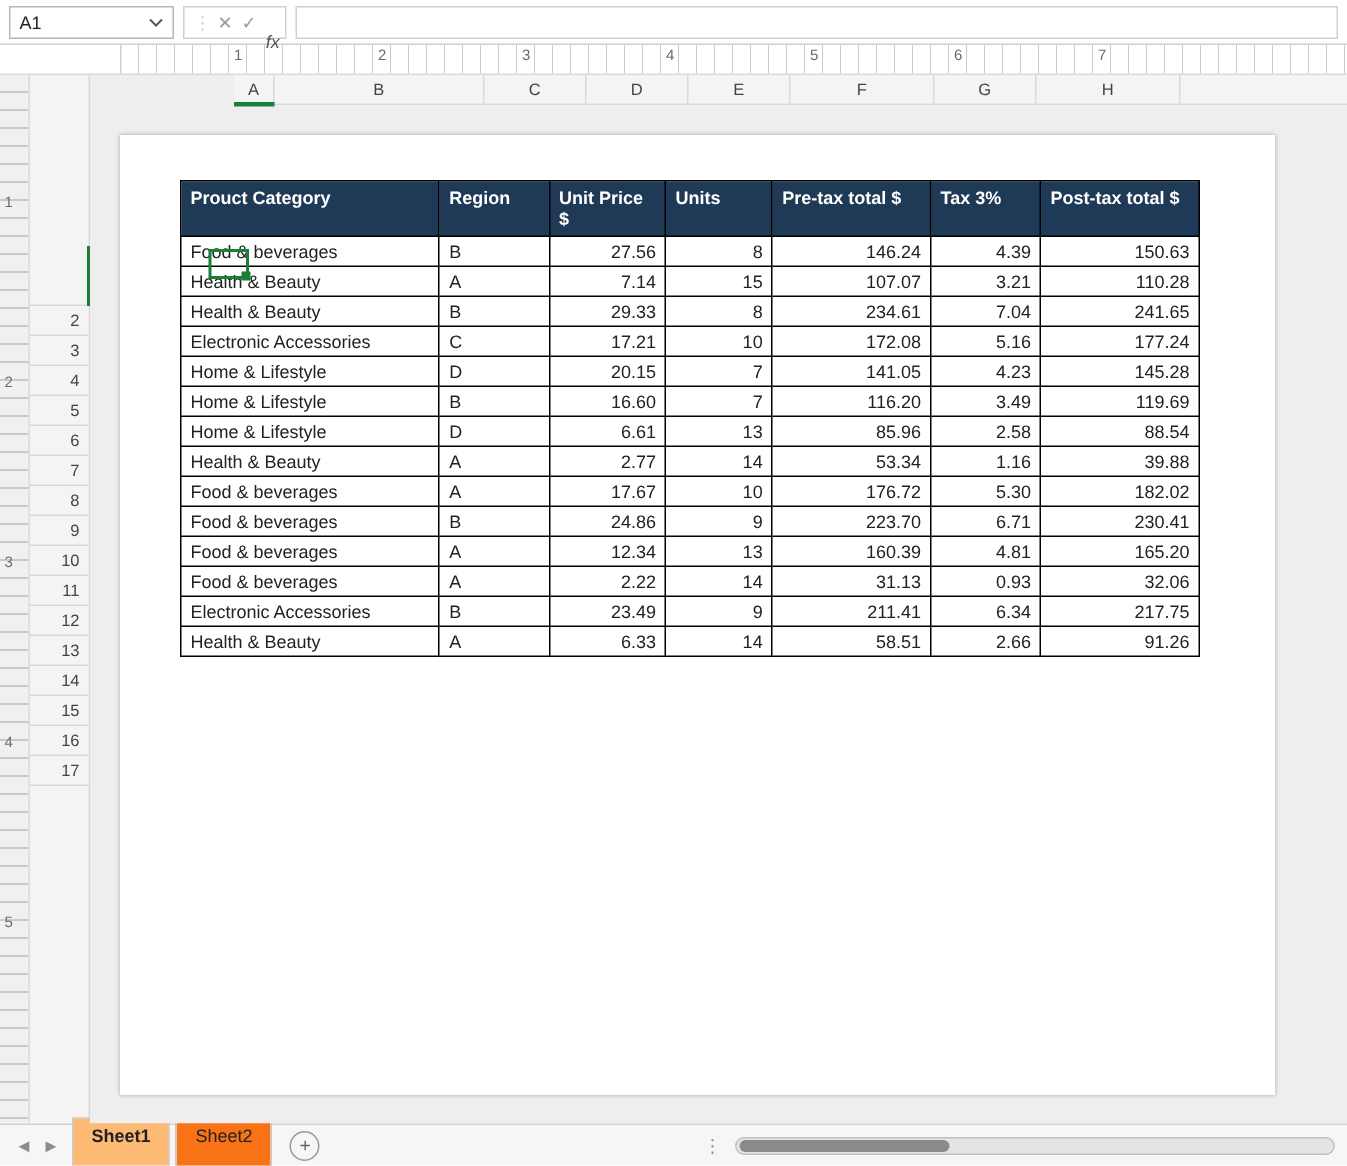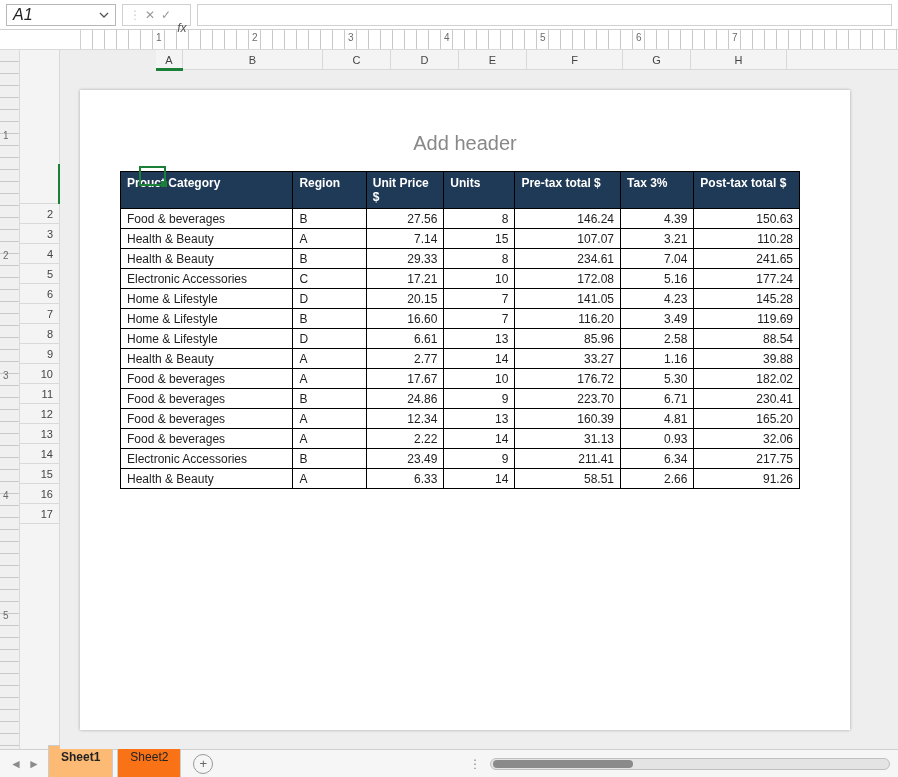--- a/index.html
+++ b/index.html
@@ -26,21 +26,21 @@
     gap: 6px;
   }
   .name-box {
     width: 110px; height: 22px;
     border: 1px solid #b7b7b7;
     background: #fff;
     display: flex; align-items: center;
     padding: 0 6px;
     justify-content: space-between;
   }
-  .name-box span { font-size: 16px; font-style: italic; }
+  .name-box span { font-size: 12px; }
   .name-box .dd {
     width: 10px; height: 10px;
     display: inline-block;
   }
   .fx-btns {
     display: flex; align-items: center; gap: 2px;
     height: 22px;
     border: 1px solid #d0d0d0;
     padding: 0 4px;
     color: #9a9a9a;
@@ -320,21 +320,20 @@
           <div class="coll" style="width: 68px;">E</div>
           <div class="coll" style="width: 96px;">F</div>
           <div class="coll" style="width: 68px;">G</div>
           <div class="coll" style="width: 96px;">H</div>
         </div>
 
       <div class="page">
         <div class="sel-marker" style="left:59px; top:76px;">
           <div class="sel-handle"></div>
         </div>
-        <div class="add-header">Add header</div>
 
         <table class="data-table">
           <colgroup>
             <col style="width:160px">
               <col style="width:68px">
               <col style="width:72px">
               <col style="width:66px">
               <col style="width:98px">
               <col style="width:68px">
               <col style="width:98px">
@@ -412,21 +411,21 @@
                 <td class="num">13</td>
                 <td class="num">85.96</td>
                 <td class="num">2.58</td>
                 <td class="num">88.54</td>
               </tr>
               <tr>
                 <td>Health &amp; Beauty</td>
                 <td>A</td>
                 <td class="num">2.77</td>
                 <td class="num">14</td>
-                <td class="num">33.27</td>
+                <td class="num">53.34</td>
                 <td class="num">1.16</td>
                 <td class="num">39.88</td>
               </tr>
               <tr>
                 <td>Food &amp; beverages</td>
                 <td>A</td>
                 <td class="num">17.67</td>
                 <td class="num">10</td>
                 <td class="num">176.72</td>
                 <td class="num">5.30</td>

